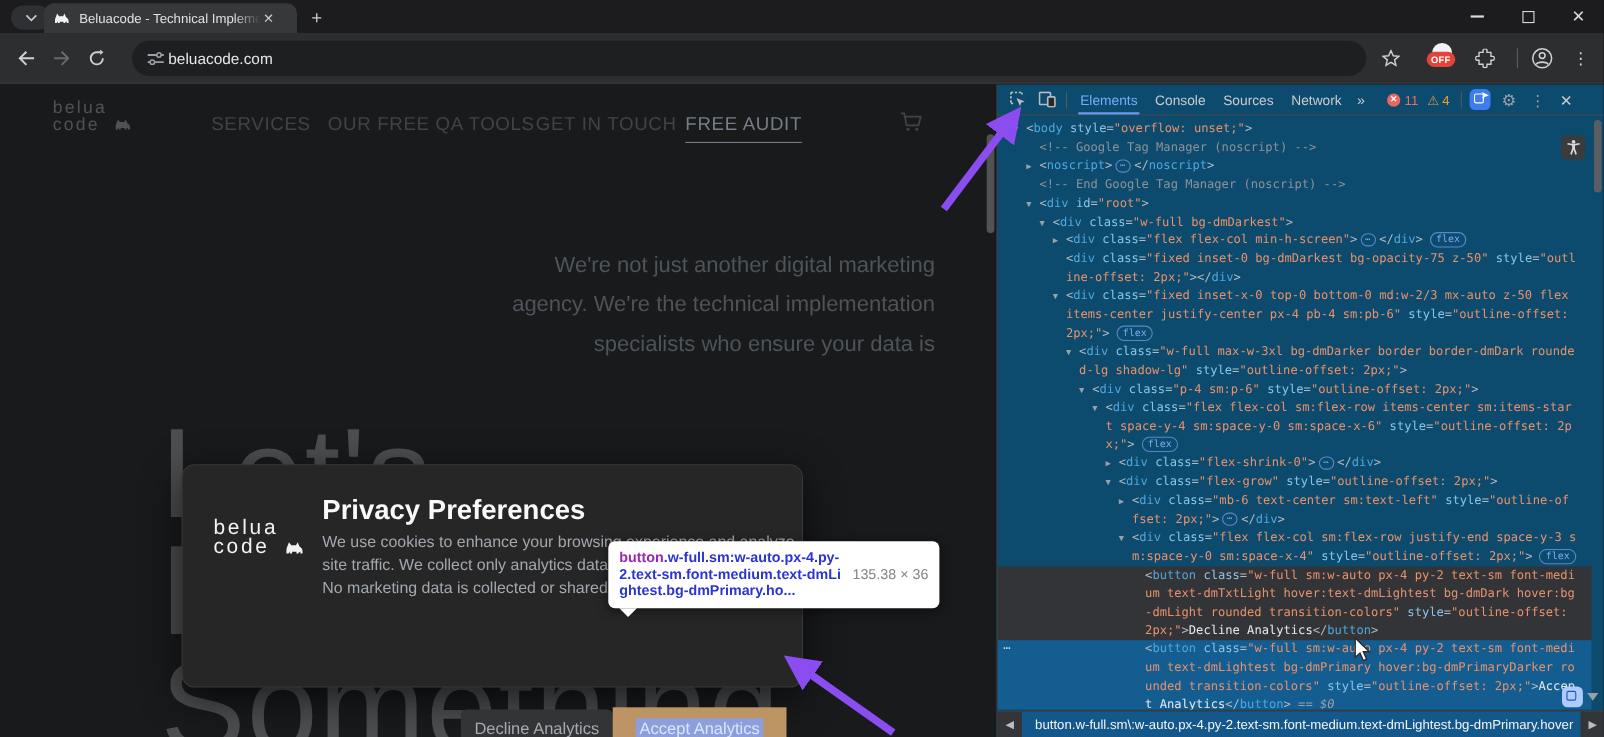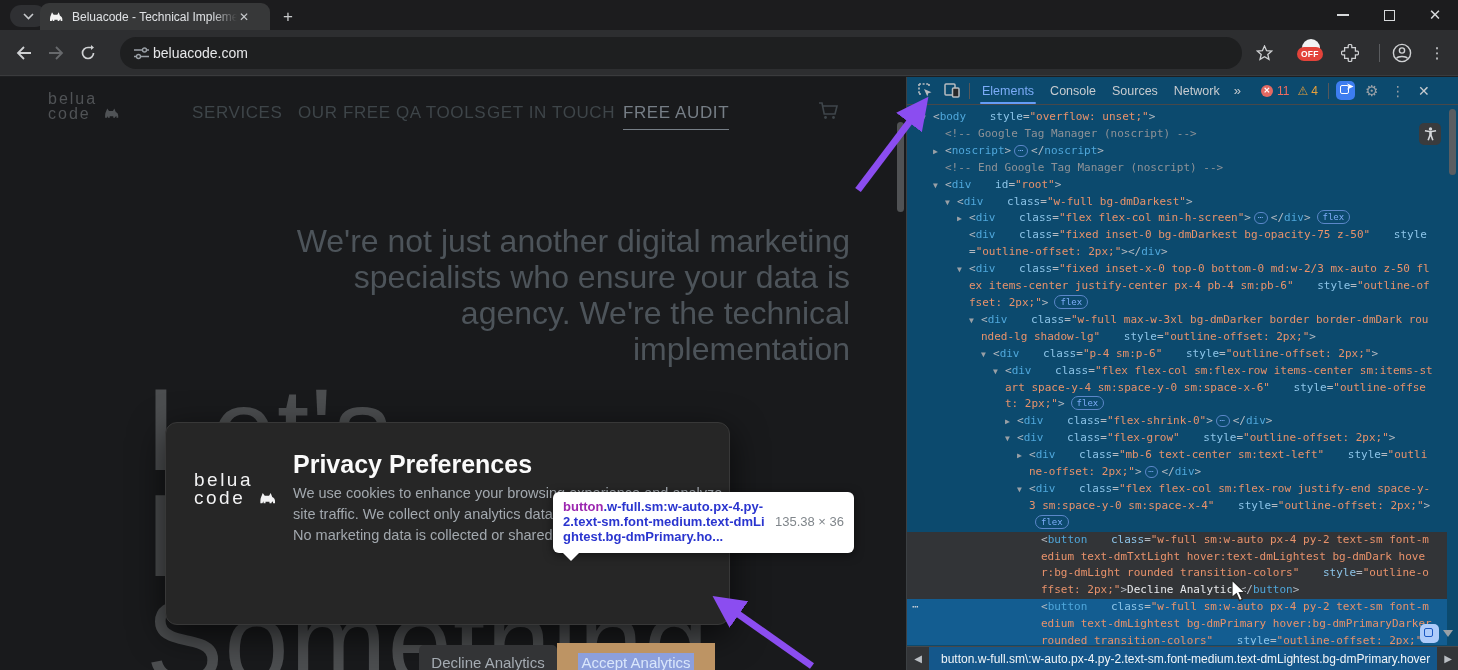--- a/index.html
+++ b/index.html
@@ -40,21 +40,21 @@
   .page { position:absolute; left:0; top:77px; width:906px; height:593px; background:#191a1c; overflow:hidden; }
   .sitehead { position:absolute; left:0; top:0; width:906px; height:64px; }
   .sitelogo { position:absolute; left:48px; top:14px; color:#505356; font-size:16px; line-height:15px;
               letter-spacing:2px; font-weight:300; }
   .sitelogo svg { position:absolute; left:55px; top:15px; }
   .navitem { position:absolute; top:26px; color:#3e4549; font-size:17px; letter-spacing:.6px; white-space:nowrap; }
   .nav-services { left:192px; } .nav-qa { left:298px; } .nav-contact { left:487px; }
   .nav-audit { left:623px; color:#767e86; border-bottom:1.5px solid #767e86; padding-bottom:6px; }
   .carticon { position:absolute; left:816px; top:22px; }
   .hero { position:absolute; left:250px; top:146px; width:600px; text-align:right;
-          color:#4d545a; font-size:32px; line-height:36px; font-weight:400; }
+          color:#4d545a; font-size:20px; line-height:36px; font-weight:400; }
   .bigtext { position:absolute; left:146px; top:300px; color:#4c4e50; font-size:116px; line-height:106px;
              font-weight:300; letter-spacing:1px; z-index:1; }
   .pagescroll { position:absolute; left:897px; top:45px; width:7px; height:90px; background:#505254; border-radius:4px; }
 
   
   .modal { position:absolute; left:165px; top:345px; width:565px; height:203px; background:#262626;
            border:1px solid #383838; border-radius:12px; box-shadow:0 10px 35px rgba(0,0,0,.65); z-index:2; }
   .mlogo { position:absolute; left:28px; top:48px; color:#f2f2f3; font-size:19px; line-height:18px;
            letter-spacing:2.5px; font-weight:300; }
   .mlogo svg { position:absolute; left:64px; top:19px; }
@@ -98,21 +98,21 @@
   .blueicon b { position:absolute; right:2px; top:2px; color:#fff; font-size:8px; line-height:8px; }
   .gear { color:#9aa0a6; font-size:15px; } .dots3 { color:#9aa0a6; font-size:14px; } .dtclose { color:#c7cbcf; font-size:14px; }
 
   .tree { position:absolute; left:0; top:30px; width:540px; height:538px; overflow:hidden;
           font-family:"DejaVu Sans Mono", monospace; font-size:11px; line-height:16.9px; color:#b5bac1;
           padding-top:2px; }
   .tl { position:relative; padding-right:14px; white-space:pre-wrap; word-break:break-all; }
   .tl.hov { background:#323437; }
   .tl.sel { background:#135d91; }
   .tk-a { position:absolute; color:#9aa0a6; font-size:8px; top:1px; }
-  .tk-p { color:#b5bac1; } .tk-t { color:#4fa7db; } .tk-n { color:#8cc4e8;margin-left:17px; } .tk-v { color:#e8926b; }
+  .tk-p { color:#b5bac1; } .tk-t { color:#4fa7db; } .tk-n { color:#8cc4e8; } .tk-v { color:#e8926b; }
   .tk-c { color:#8e9297; } .tk-x { color:#e8eaed; } .tk-q { color:#9aa0a6; font-style:italic; }
   .tk-e { border:1px solid #5b87c9; color:#7cacf8; border-radius:7px; padding:0 3px; font-size:8px;
           letter-spacing:1px; margin:0 3px; display:inline-block; line-height:10px; vertical-align:1px; }
   .tk-f { border:1px solid #5b87c9; color:#7cacf8; border-radius:8px; padding:0 5px; font-size:9px;
           margin-left:6px; display:inline-block; line-height:12px; vertical-align:1px; }
   .gut { position:absolute; left:5px; top:0; color:#d0d3d8; }
 
   .a11y { position:absolute; left:512px; top:46px; width:22px; height:22px; background:#3a3b3d; border-radius:5px;
           display:flex; align-items:center; justify-content:center; }
   .dt-scrollthumb { position:absolute; left:542px; top:32px; width:7px; height:66px; background:#5a5d61; border-radius:4px; }
@@ -227,22 +227,22 @@
         <svg class="ico" width="24" height="24" viewBox="0 0 24 24">
             <path d="M3 4 L6 4 L8.2 15 L19 15 L21 7 L7 7" fill="none" stroke="#3f464b" stroke-width="1.6"></path>
             <circle cx="9.5" cy="18.5" r="1.4" fill="#3f464b"></circle>
             <circle cx="17.5" cy="18.5" r="1.4" fill="#3f464b"></circle>
           </svg>
       </span>
     </div>
 
     <div class="hero">
       <div>We're not just another digital marketing</div>
+      <div>agency. We're the technical implementation</div>
       <div>specialists who ensure your data is</div>
-      <div>agency. We're the technical implementation</div>
     </div>
 
     <div class="bigtext">
       <div>Let's</div>
       <div>Do</div>
       <div>Something</div>
     </div>
 
     <div class="pagescroll"></div>
 

